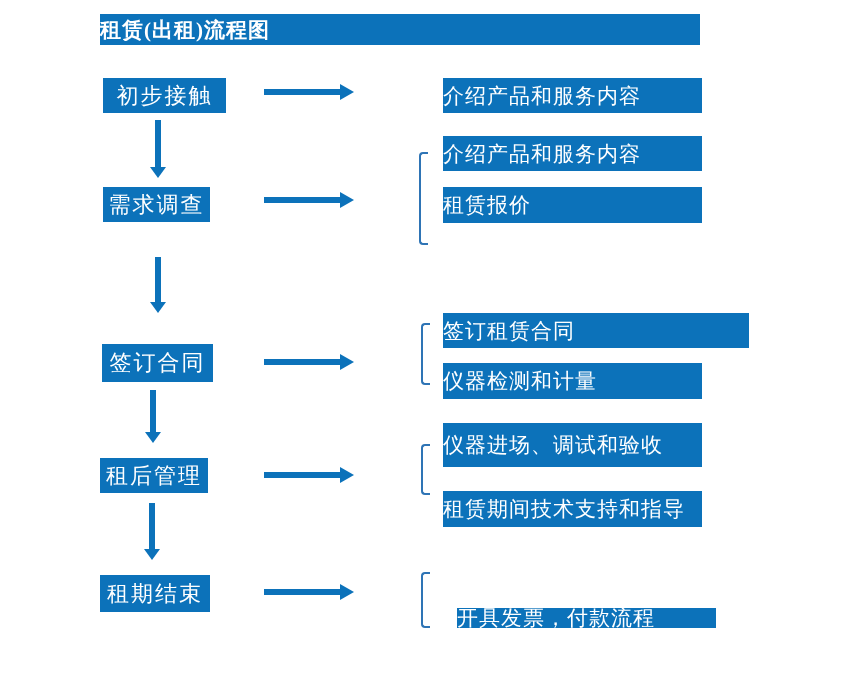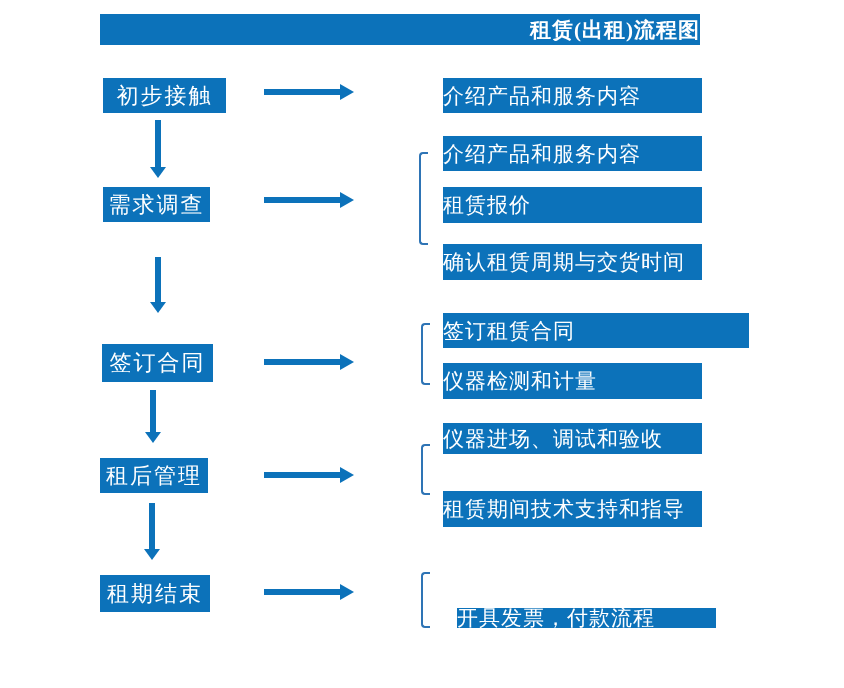--- a/index.html
+++ b/index.html
@@ -14,21 +14,21 @@
     width:844px;height:688px;
     background:var(--background);
     font-family:"Liberation Serif","DejaVu Serif",serif;
     overflow:hidden;
   }
   .canvas{position:relative;width:844px;height:688px;background:var(--background);}
 
   .banner{
     position:absolute;left:100px;top:14px;width:600px;height:31px;
     background:var(--primary-blue);color:var(--text-white);
-    display:flex;align-items:center;justify-content:flex-end;
+    display:flex;align-items:center;justify-content:flex-start;
     font-size:21px;font-weight:bold;letter-spacing:1px;
   }
 
   .box{
     position:absolute;background:var(--primary-blue);color:var(--text-white);
     font-weight:normal;display:flex;align-items:center;
     white-space:nowrap;overflow:hidden;
   }
   .box.left{justify-content:center;font-size:22px;letter-spacing:2px;}
   .box.right{justify-content:flex-start;font-size:21px;letter-spacing:1px;}
@@ -68,26 +68,25 @@
   <div class="box left" style="left:103px;top:78px;width:123px;height:35px">初步接触</div>
   <div class="box left" style="left:103px;top:187px;width:107px;height:35px">需求调查</div>
   <div class="box left" style="left:100px;top:458px;width:108px;height:35px">租后管理</div>
   <div class="box left" style="left:102px;top:344px;width:111px;height:38px">签订合同</div>
   <div class="box left" style="left:100px;top:575px;width:110px;height:37px">租期结束</div>
 
   <div class="box right" style="left:443px;top:78px;width:259px;height:35px">介绍产品和服务内容</div>
 
   <div class="box right" style="left:443px;top:136px;width:259px;height:35px">介绍产品和服务内容</div>
   <div class="box right" style="left:443px;top:187px;width:259px;height:36px">租赁报价</div>
-  <div class="box right" style="left:443px;top:244px;width:259px;height:36px">确认租赁周期与交货时间</div>
 
   <div class="box right" style="left:443px;top:313px;width:306px;height:35px">签订租赁合同</div>
   <div class="box right" style="left:443px;top:363px;width:259px;height:36px">仪器检测和计量</div>
 
-  <div class="box right" style="left:443px;top:423px;width:259px;height:31px">仪器进场、调试和验收</div>
+  <div class="box right" style="left:443px;top:423px;width:259px;height:44px">仪器进场、调试和验收</div>
   <div class="box right" style="left:443px;top:491px;width:259px;height:36px">租赁期间技术支持和指导</div>
 
   <div class="box right" style="left:457px;top:608px;width:259px;height:20px">开具发票，付款流程</div>
 
   <div class="h-arrow" style="left:264px;top:84px">
       <div class="shaft"></div>
       <div class="head"></div>
     </div>
   <div class="h-arrow" style="left:264px;top:192px">
       <div class="shaft"></div>

